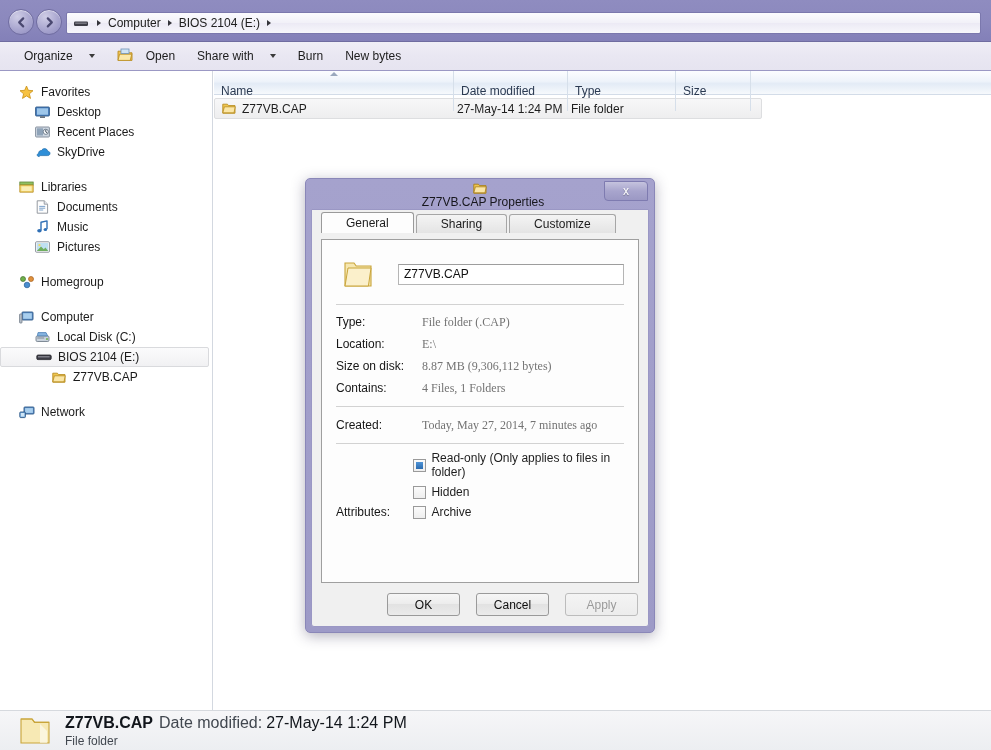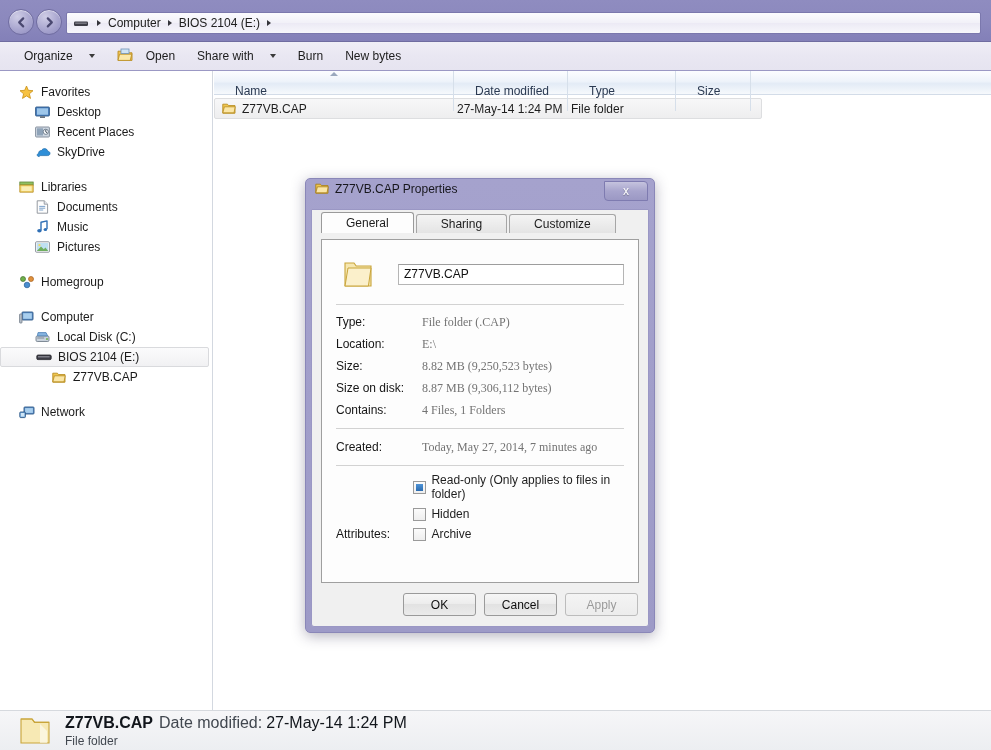--- a/index.html
+++ b/index.html
@@ -105,21 +105,21 @@
     position: absolute; left: 214px; top: 71px; right: 0; height: 639px;
     background: #ffffff;
   }
   .colhead {
     display: flex; height: 24px;
     background: linear-gradient(to bottom,#fcfdff 0%,#eef3fa 45%,#e3ebf6 55%,#f6f9fc 100%);
     border-bottom: 1px solid #d3dce8;
   }
   .col {
     position: relative; display: flex; align-items: center;
-    padding-left: 21px; font-size: 12px; color: #2b3a52;
+    padding-left: 7px; font-size: 12px; color: #2b3a52;
     border-right: 1px solid #d6dfea;
     height: 40px; white-space: nowrap;
   }
   .col.sorted::after {
     content: ""; position: absolute; left: 50%; top: 1px; margin-left: -4px;
     width: 0; height: 0;
     border-left: 4px solid transparent; border-right: 4px solid transparent;
     border-bottom: 4px solid #9aa8bd;
   }
   .col-name { width: 240px; }
@@ -159,22 +159,22 @@
   
   .dialog {
     position: absolute; left: 305px; top: 178px; width: 350px; height: 455px;
     border: 1px solid #8a87b8;
     border-radius: 5px;
     background: linear-gradient(to bottom,#a5a2cd 0%,#9d9ac7 100%);
     box-shadow: 0 3px 14px rgba(40,35,70,.35);
     padding: 3px;
   }
   .dlg-title {
-    height: 26px; display: flex; 
-    padding-left: 6px; position: relative;
+    height: 26px; display: flex; align-items: center;
+    padding-left: 6px; position: relative; flex-direction: column;
   }
   .dlg-title .dico { margin-right: 6px; display: flex; }
   .dlg-title .dtxt { font-size: 12px; color: #17171d; }
   .dlg-close {
     position: absolute; right: 3px; top: -1px;
     width: 44px; height: 20px;
     background: linear-gradient(to bottom,#c5c3de 0%,#a8a5cd 50%,#9b98c4 100%);
     border: 1px solid #7e7bb0;
     border-radius: 0 4px 0 4px;
     display: flex; align-items: center; justify-content: center;
@@ -245,21 +245,21 @@
     display: inline-block; position: relative; flex: 0 0 13px;
   }
   .cbox.indeterminate::after {
     content: ""; position: absolute; left: 2px; top: 2px;
     width: 7px; height: 7px;
     background: linear-gradient(to bottom,#4f93d6 0%,#2b6cb0 100%);
   }
 
   .btnrow {
     position: absolute; right: 10px; bottom: 10px;
-    display: flex; gap: 8px; margin-left: 46px;
+    display: flex; gap: 16px; margin-left: 46px;
   }
   .btn {
     width: 73px; height: 23px;
     display: flex; align-items: center; justify-content: center;
     font-size: 12px; color: #101010;
     background: linear-gradient(to bottom,#f6f6f6 0%,#ededed 45%,#e2e2e2 50%,#ebebeb 100%);
     border: 1px solid #9a9a9a;
     border-radius: 3px;
     cursor: default;
   }
@@ -575,24 +575,20 @@
 
           <div style="height:6px"></div>
 
           <div class="proprow">
             <span class="k">Type:</span>
             <span class="v">File folder (.CAP)</span>
           </div>
           <div class="proprow">
             <span class="k">Location:</span>
             <span class="v">E:\</span>
-          </div>
-          <div class="proprow">
-            <span class="k">Size:</span>
-            <span class="v">8.82 MB (9,250,523 bytes)</span>
           </div>
           <div class="proprow">
             <span class="k">Size on disk:</span>
             <span class="v">8.87 MB (9,306,112 bytes)</span>
           </div>
           <div class="proprow">
             <span class="k">Contains:</span>
             <span class="v">4 Files, 1 Folders</span>
           </div>
 

